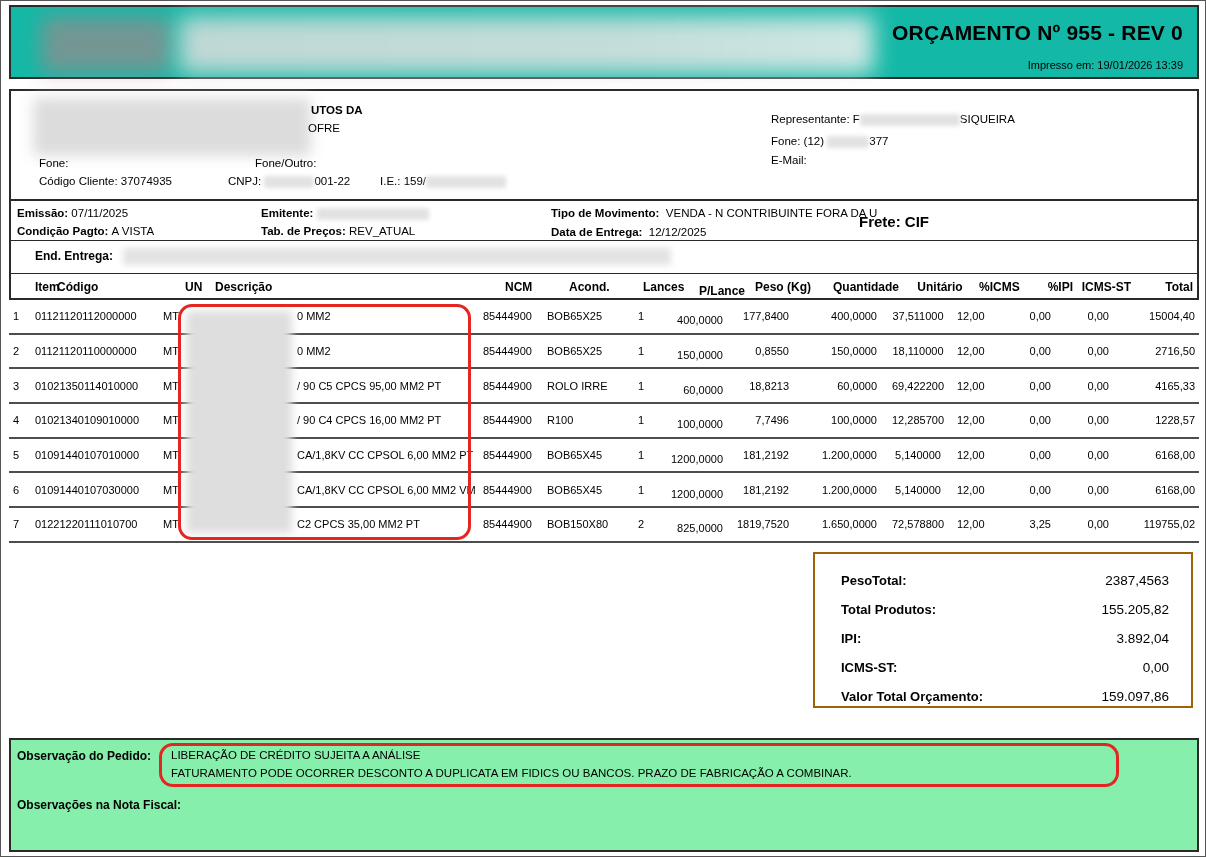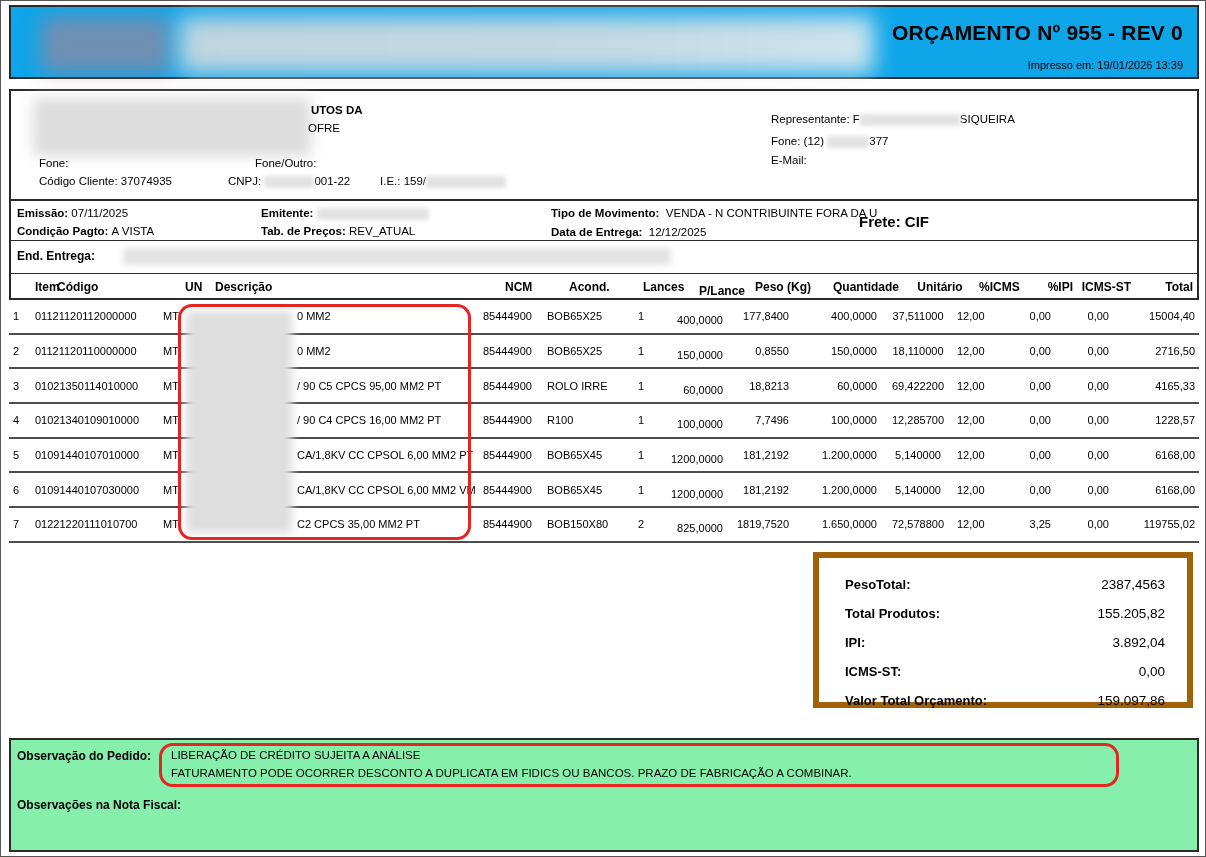--- a/index.html
+++ b/index.html
@@ -1,21 +1,21 @@
 <!DOCTYPE html>
 <html><head>
 <meta charset="utf-8">
 <style>
   * { margin:0; padding:0; box-sizing:border-box; }
   html,body { background:#fff; }
   body { font-family:"Liberation Sans","DejaVu Sans",sans-serif; color:#000; }
   .page { position:relative; width:1206px; height:857px; background:#fff; border:1px solid #555; overflow:hidden; }
 
   
-  .header-box { position:absolute; left:8px; top:4px; width:1190px; height:74px; border:2px solid #2a2a2a; background:#0ea5e9; }
+  .header-box { position:absolute; left:8px; top:4px; width:1190px; height:74px; border:2px solid #2a2a2a; background:#14b8a6; }
   .blur-logo { position:absolute; left:30px; top:10px; width:130px; height:56px; background:#c17c85; filter:blur(10px); opacity:.55; border-radius:6px; }
   .blur-banner { position:absolute; left:168px; top:9px; width:695px; height:58px; background:linear-gradient(90deg,#dedede,#e3e3e3 60%,#efefef); filter:blur(11px); opacity:.85; }
   .doc-title { position:absolute; right:14px; top:14px; font-size:21px; font-weight:bold; letter-spacing:.2px; }
   .printed-at { position:absolute; right:14px; bottom:6px; font-size:11px; }
 
   
   .main-box { position:absolute; left:8px; top:88px; width:1190px; height:211px; border:2px solid #2a2a2a; background:#fff; }
   .sec { position:absolute; left:0; width:100%; }
   .sec-customer { top:0; height:108px; }
   .sec-order { top:108px; height:41px; border-top:2px solid #2a2a2a; }
@@ -57,21 +57,21 @@
   .c-ipi    { width:50px; text-align:right; padding-right:4px; }
   .c-icmsst { width:58px; text-align:right; padding-right:4px; }
   .c-total  { flex:1; text-align:right; padding-right:4px; }
 
   
   .red-annot { position:absolute; border:3px solid #e52521; border-radius:14px; pointer-events:none; }
   .annot-desc { left:177px; top:303px; width:293px; height:236px; }
   .blur-desc { position:absolute; left:185px; top:310px; width:106px; height:222px; background:#dedede; filter:blur(4px); }
 
   
-  .totals-box { position:absolute; left:812px; top:551px; width:380px; height:156px; border:6px solid #a16207; padding-top:12px; background:#fff; }
+  .totals-box { position:absolute; left:812px; top:551px; width:380px; height:156px; border:2px solid #a16207; padding-top:12px; background:#fff; }
   .total-row { display:flex; height:29px; align-items:center; padding:0 22px 0 26px; }
   .tlabel { font-size:13px; font-weight:bold; }
   .tvalue { margin-left:auto; font-size:13.5px; }
 
   
   .obs-box { position:absolute; left:8px; top:737px; width:1190px; height:114px; border:2px solid #2a2a2a; background:#86efac; }
   .obs-label { position:absolute; left:6px; top:9px; font-size:12px; font-weight:bold; white-space:nowrap; }
   .annot-obs { left:148px; top:3px; width:960px; height:44px; }
   .obs-line { position:absolute; left:160px; font-size:11.5px; white-space:nowrap; }
   .obs-line1 { top:9px; }
@@ -116,21 +116,21 @@
       <span class="abs t11" style="left:250px; top:6px;"><span class="lbl">Emitente:</span> <span class="blur-inline" style="width:112px;"></span></span>
       <span class="abs t11" style="left:250px; top:24px;"><span class="lbl">Tab. de Preços:</span> <span>REV_ATUAL</span></span>
 
       <span class="abs t11" style="left:540px; top:6px;"><span class="lbl">Tipo de Movimento:</span>&nbsp; <span>VENDA - N CONTRIBUINTE FORA DA U</span></span>
       <span class="abs t11" style="left:540px; top:25px;"><span class="lbl">Data de Entrega:</span>&nbsp; <span>12/12/2025</span></span>
 
       <span class="abs frete" style="left:848px; top:12px;">Frete: CIF</span>
     </div>
 
     <div class="sec sec-entrega">
-      <span class="abs t11 lbl" style="left:6px; top:8px; font-size:12px;">End. Entrega:</span>
+      <span class="abs t11 lbl" style="left:24px; top:8px; font-size:12px;">End. Entrega:</span>
       <div class="blur-entrega"></div>
     </div>
 
     <div class="sec sec-thead">
       <div class="thead-row">
           <span class="c-item">Item</span>
           <span class="c-codigo">Código</span>
           <span class="c-un">UN</span>
           <span class="c-desc">Descrição</span>
           <span class="c-ncm">NCM</span>

